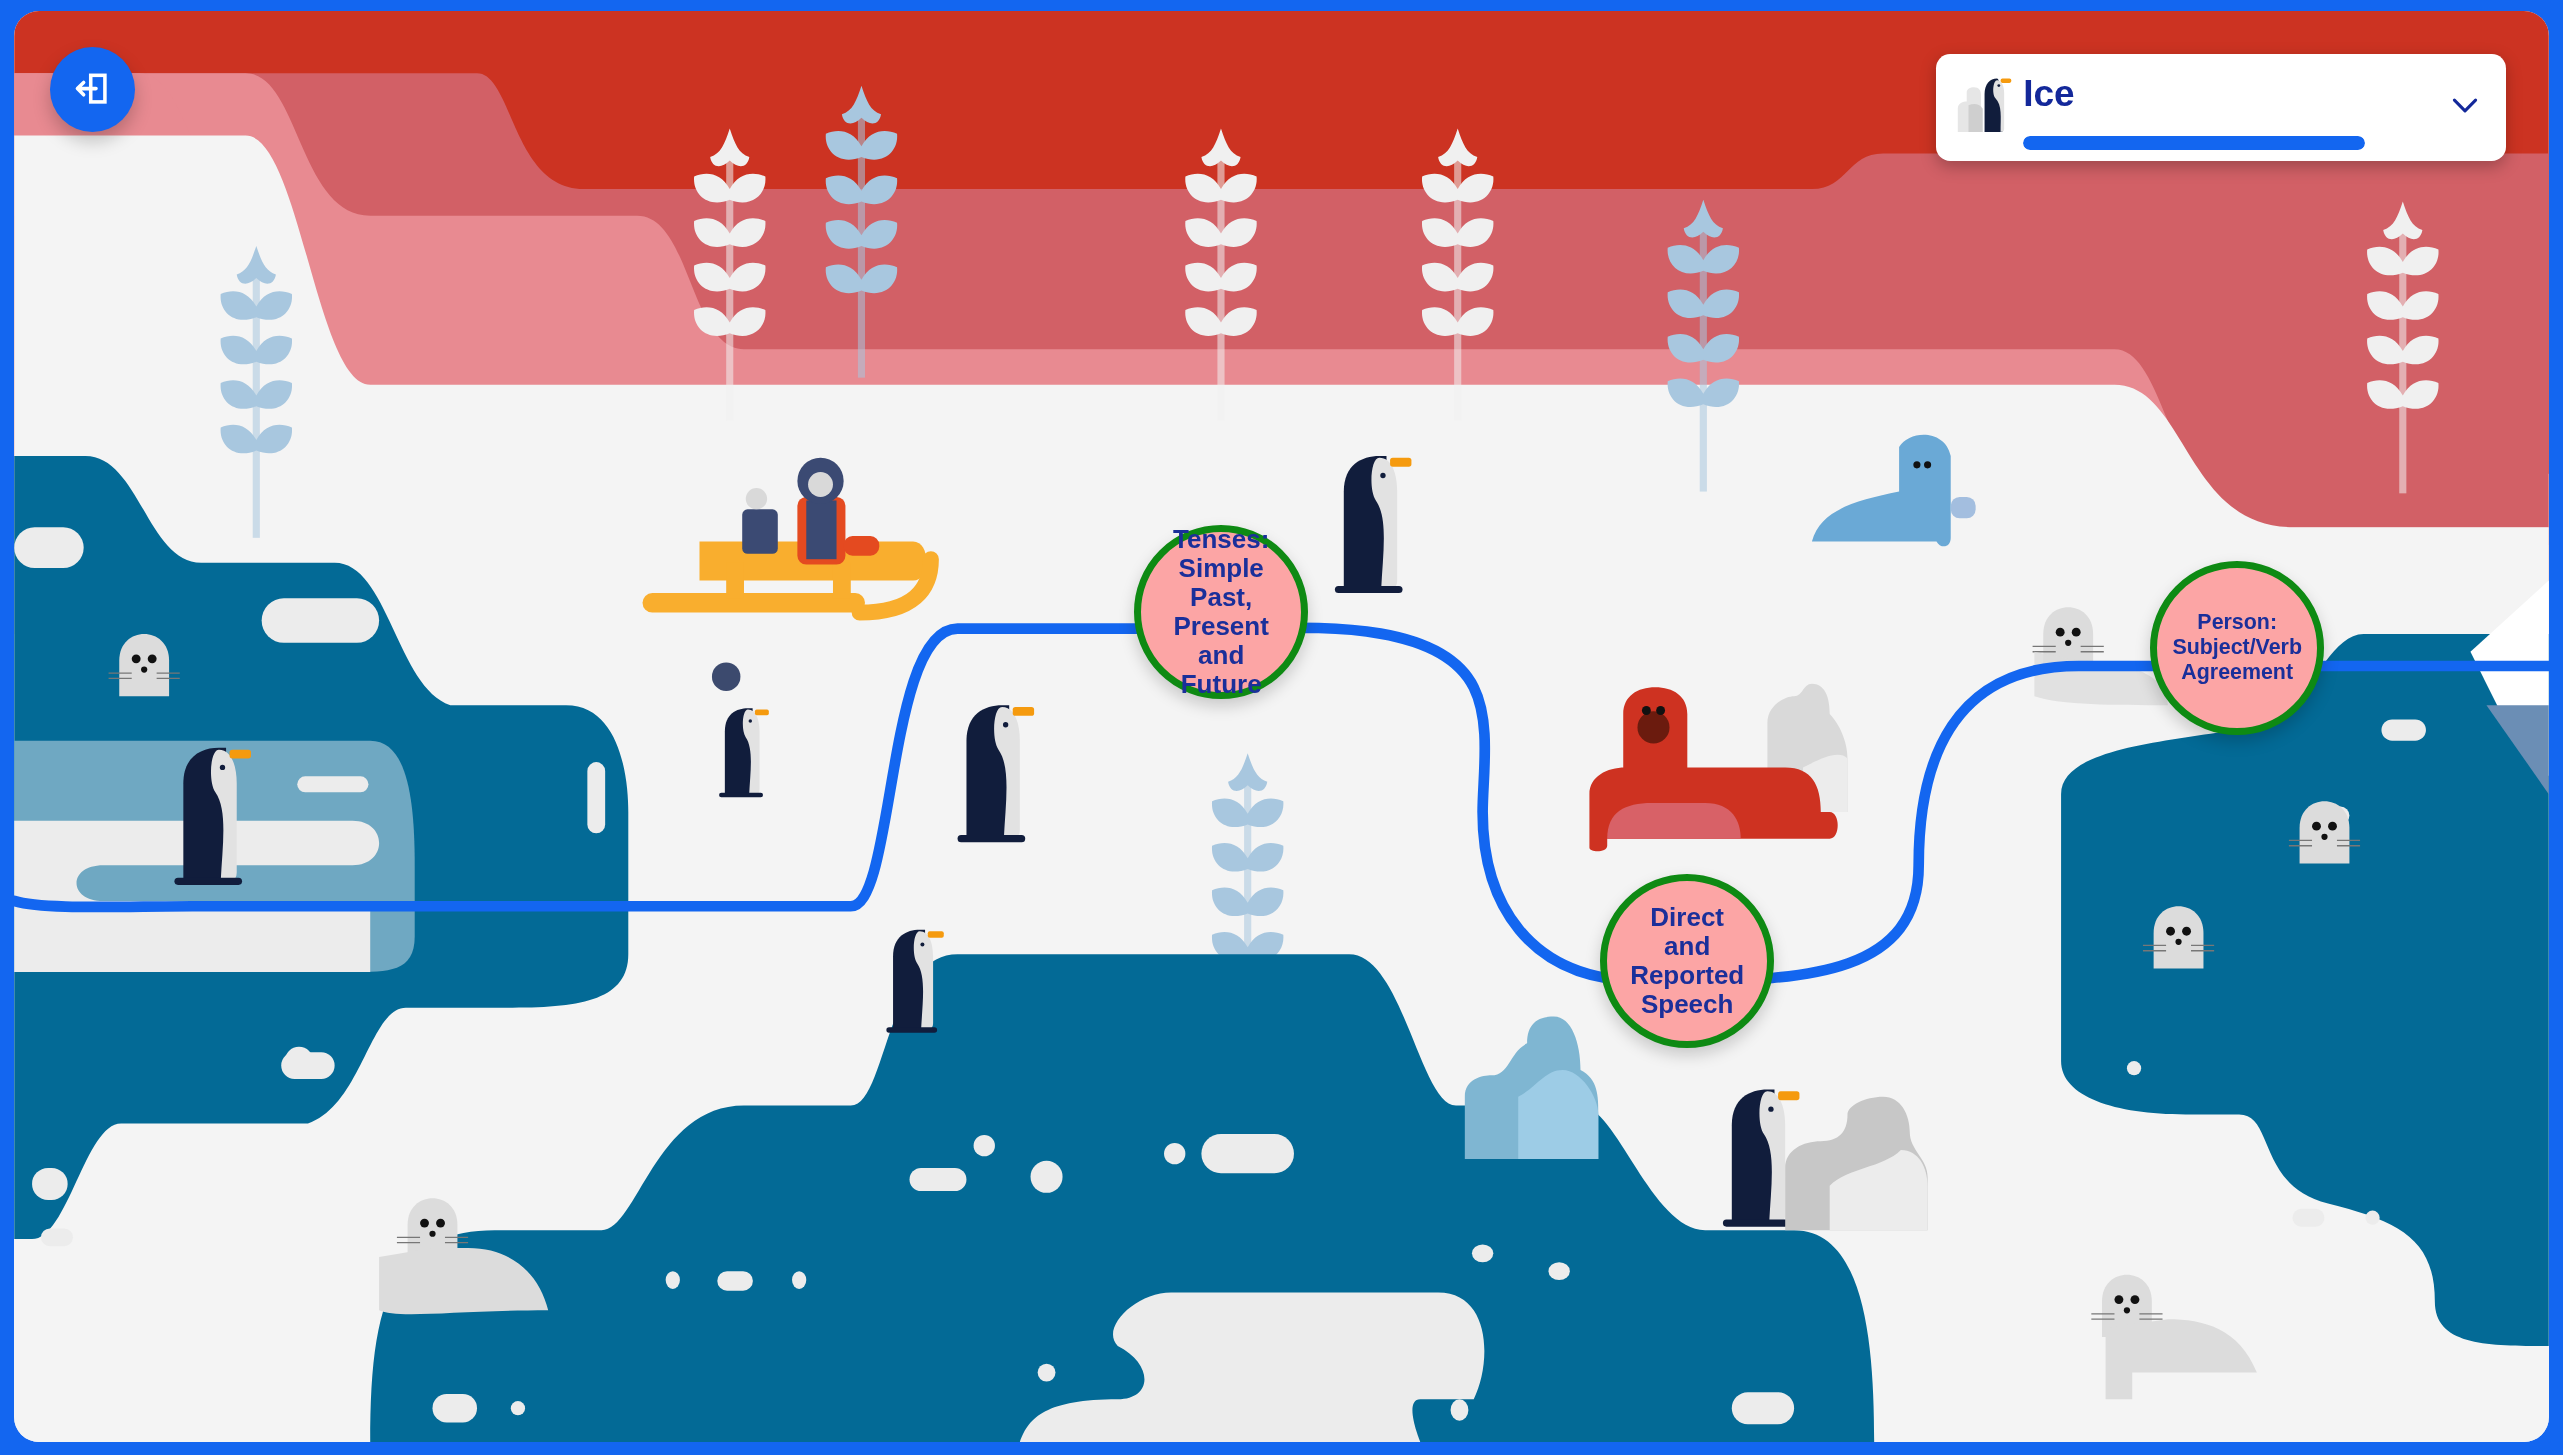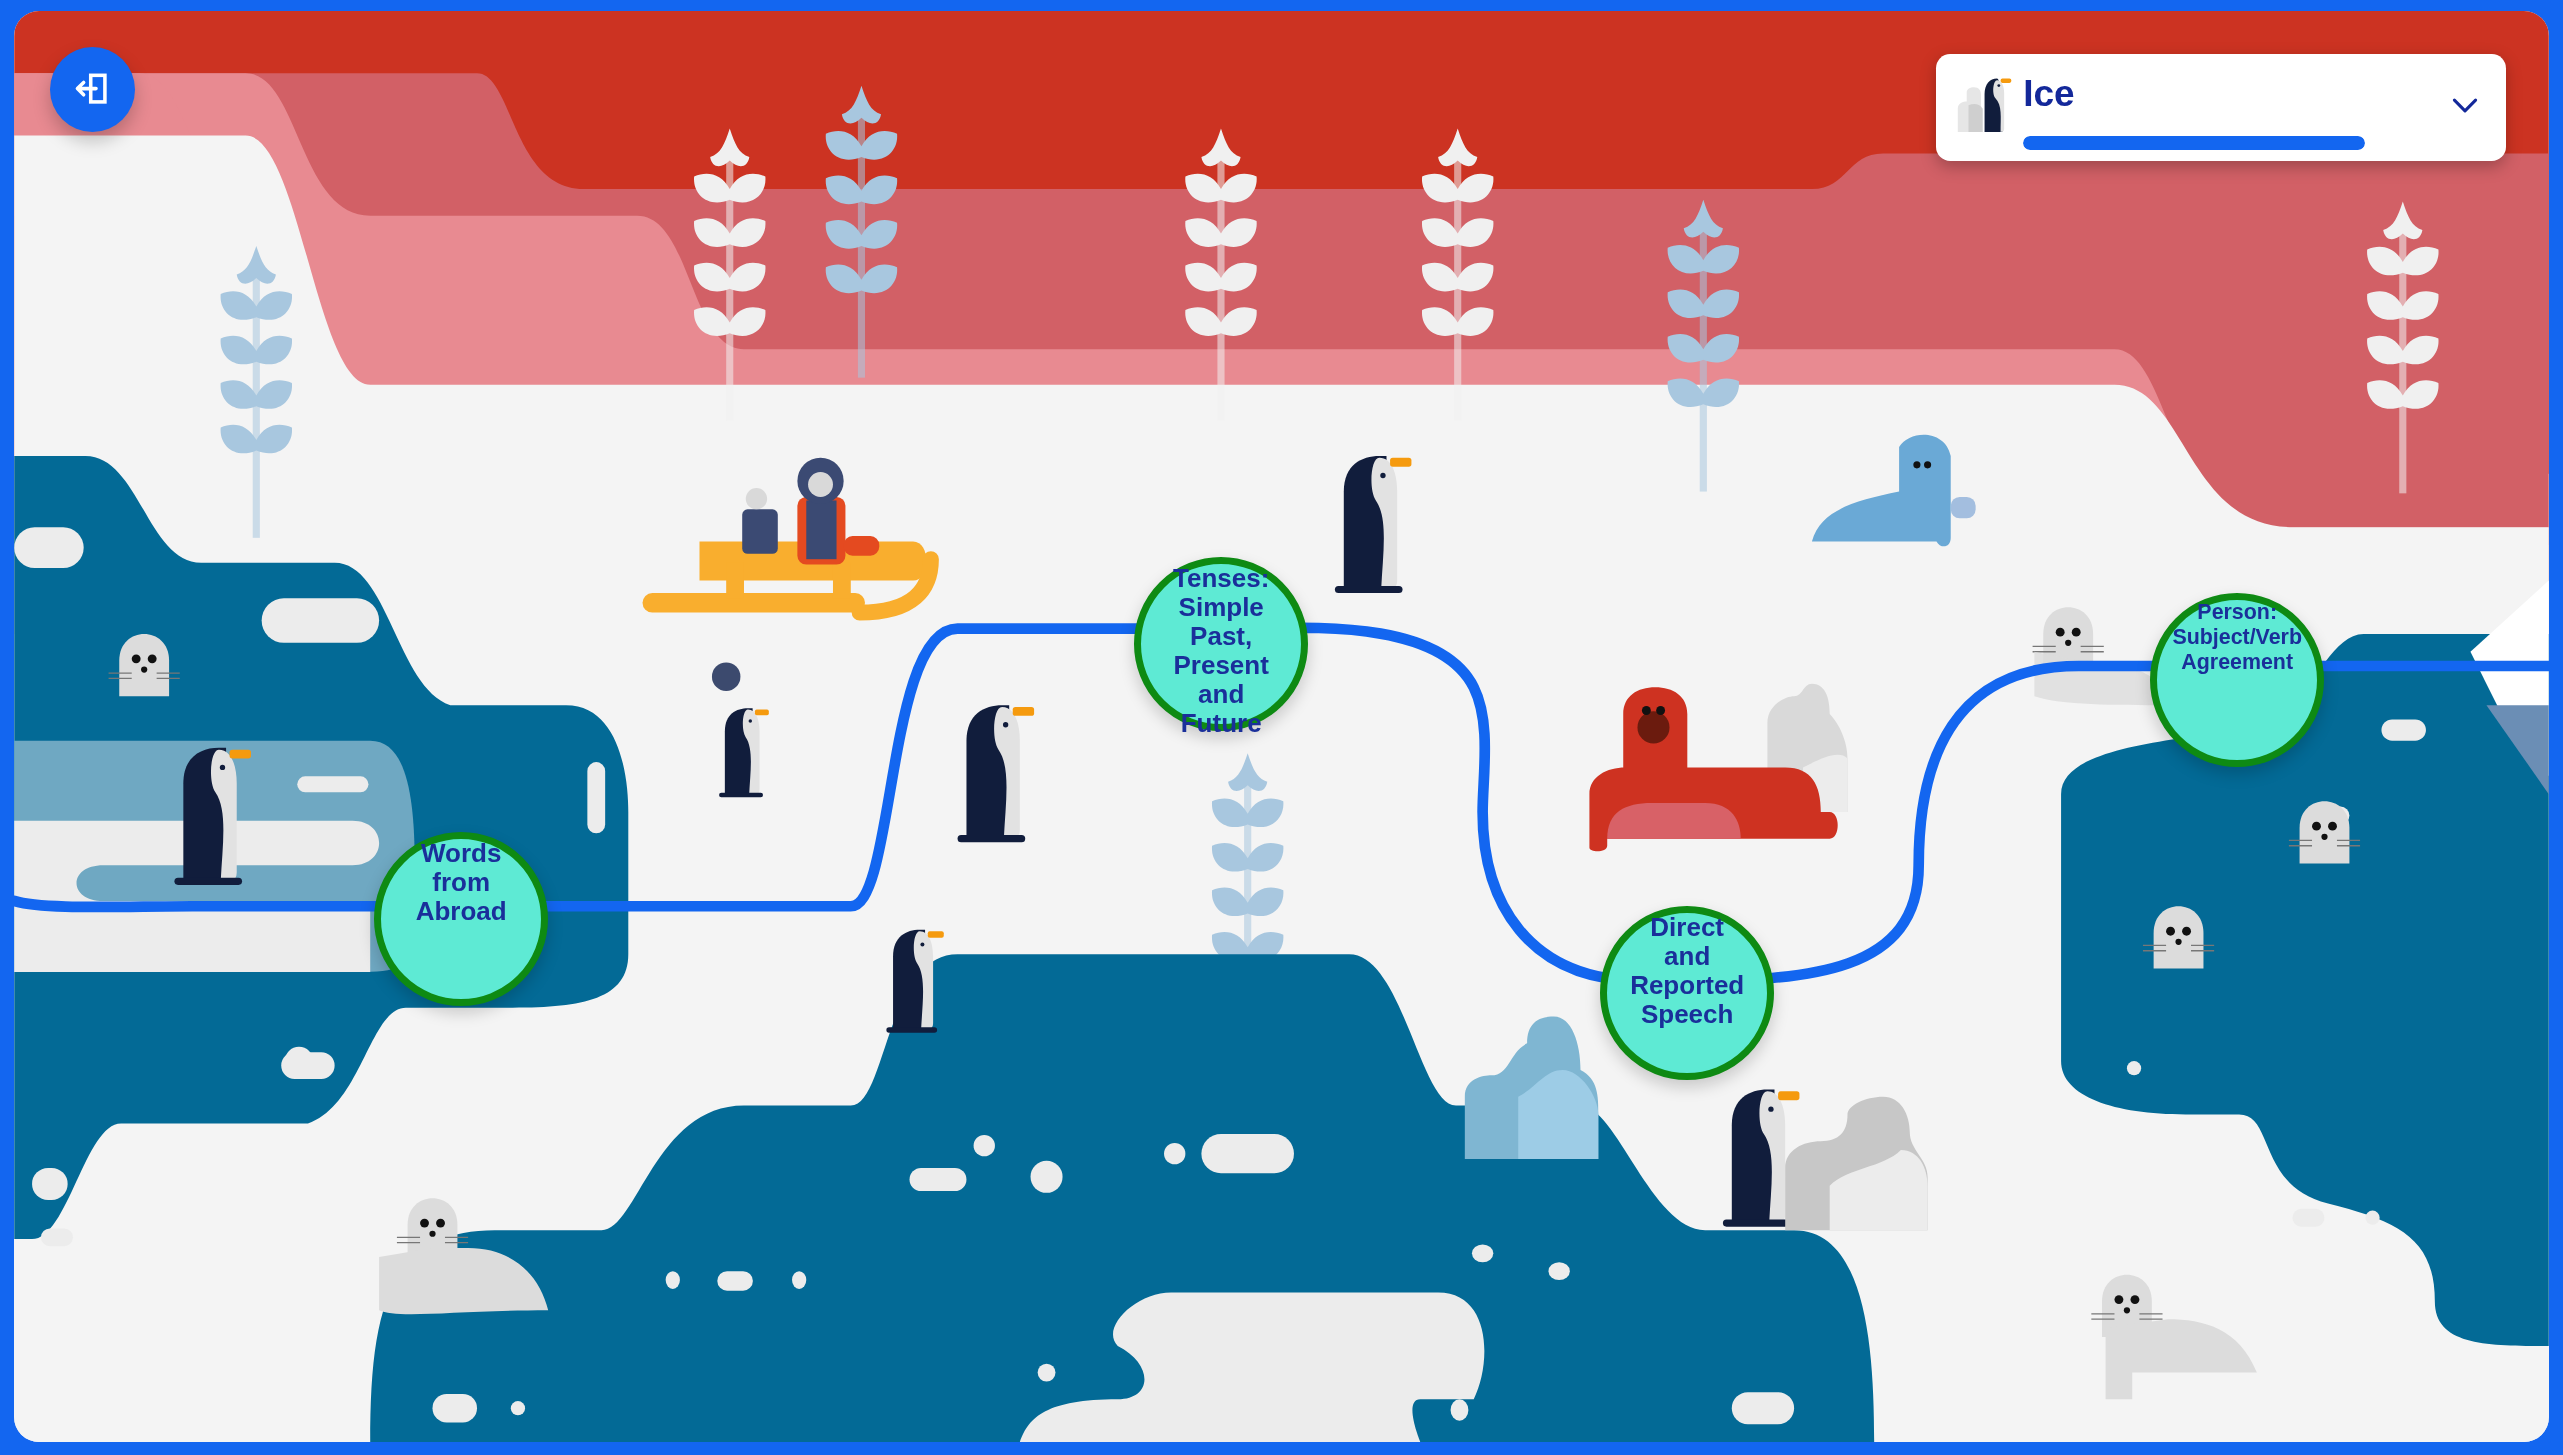--- a/index.html
+++ b/index.html
@@ -9,23 +9,23 @@
     font-family: "Liberation Sans", "DejaVu Sans", sans-serif;
     position: relative;
   }
   #frame {
     position: absolute; left: 14.2px; top: 10.7px; width: 2535px; height: 1431px;
     border-radius: 25px; overflow: hidden; background: #F4F4F4;
   }
   #scene { position: absolute; left: 0; top: 0; width: 2535px; height: 1431px; }
   .node {
     position: absolute; width: 174px; height: 174px; border-radius: 50%;
-    background: #5eead4; border: 7.1px solid #0E8A13; box-sizing: border-box;
-    display: flex; align-items: flex-start; justify-content: center; text-align: center;
-    box-shadow: 0 7.1px 16px rgba(0,0,0,0.18); cursor: pointer; margin-top: 32px;
+    background: #fca5a5; border: 7.1px solid #0E8A13; box-sizing: border-box;
+    display: flex; align-items: center; justify-content: center; text-align: center;
+    box-shadow: 0 7.1px 16px rgba(0,0,0,0.18); cursor: pointer;
   }
   .node span {
     color: #1A2F9A; font-weight: bold; font-size: 26px; line-height: 29px;
     padding: 0 9px; display: block;
   }
   .node.small span { font-size: 21.4px; line-height: 25px; }
   #exit-btn {
     position: absolute; left: 36px; top: 36px; width: 85px; height: 85px; border-radius: 50%;
     background: #1366F0; box-shadow: 0 9px 18px rgba(0,0,0,0.22);
     display: flex; align-items: center; justify-content: center; cursor: pointer;
@@ -183,23 +183,20 @@
     <circle cx="834" cy="548" r="12" fill="#D9D9D9"></circle>
     <rect x="880" y="546" width="54" height="76" rx="10" fill="#E44A20"></rect>
     <rect x="890" y="550" width="34" height="66" fill="#3B4A73"></rect>
     <circle cx="906" cy="528" r="26" fill="#3B4A73"></circle>
     <circle cx="906" cy="532" r="14" fill="#D9D9D9"></circle>
     <rect x="932" y="590" width="40" height="22" rx="10" fill="#E44A20"></rect>
 
     <path id="route" d="M0 1000 C30 1010 120 1006 200 1006 H940 C990 1006 980 694 1060 694 H1380 C1440 694 1600 680 1640 760 C1660 800 1650 860 1650 900 C1650 1000 1700 1090 1830 1090 H1870 C2020 1090 2140 1080 2140 960 C2140 840 2180 736 2320 736 H2848" fill="none" stroke="#1366F0" stroke-width="12" stroke-linecap="round"></path>
   </svg>
 
-  <div class="node" style="left:360px; top:789px;">
-    <span>Words from Abroad</span>
-  </div>
   <div class="node" style="left:1120px; top:514px; padding:0 21.4px;">
     <span>Tenses: Simple Past, Present and Future</span>
   </div>
   <div class="node" style="left:1586px; top:863px; padding:0 18px;">
     <span>Direct and Reported Speech</span>
   </div>
   <div class="node small" style="left:2136px; top:550px;">
     <span>Person: Subject/Verb Agreement</span>
   </div>
 

